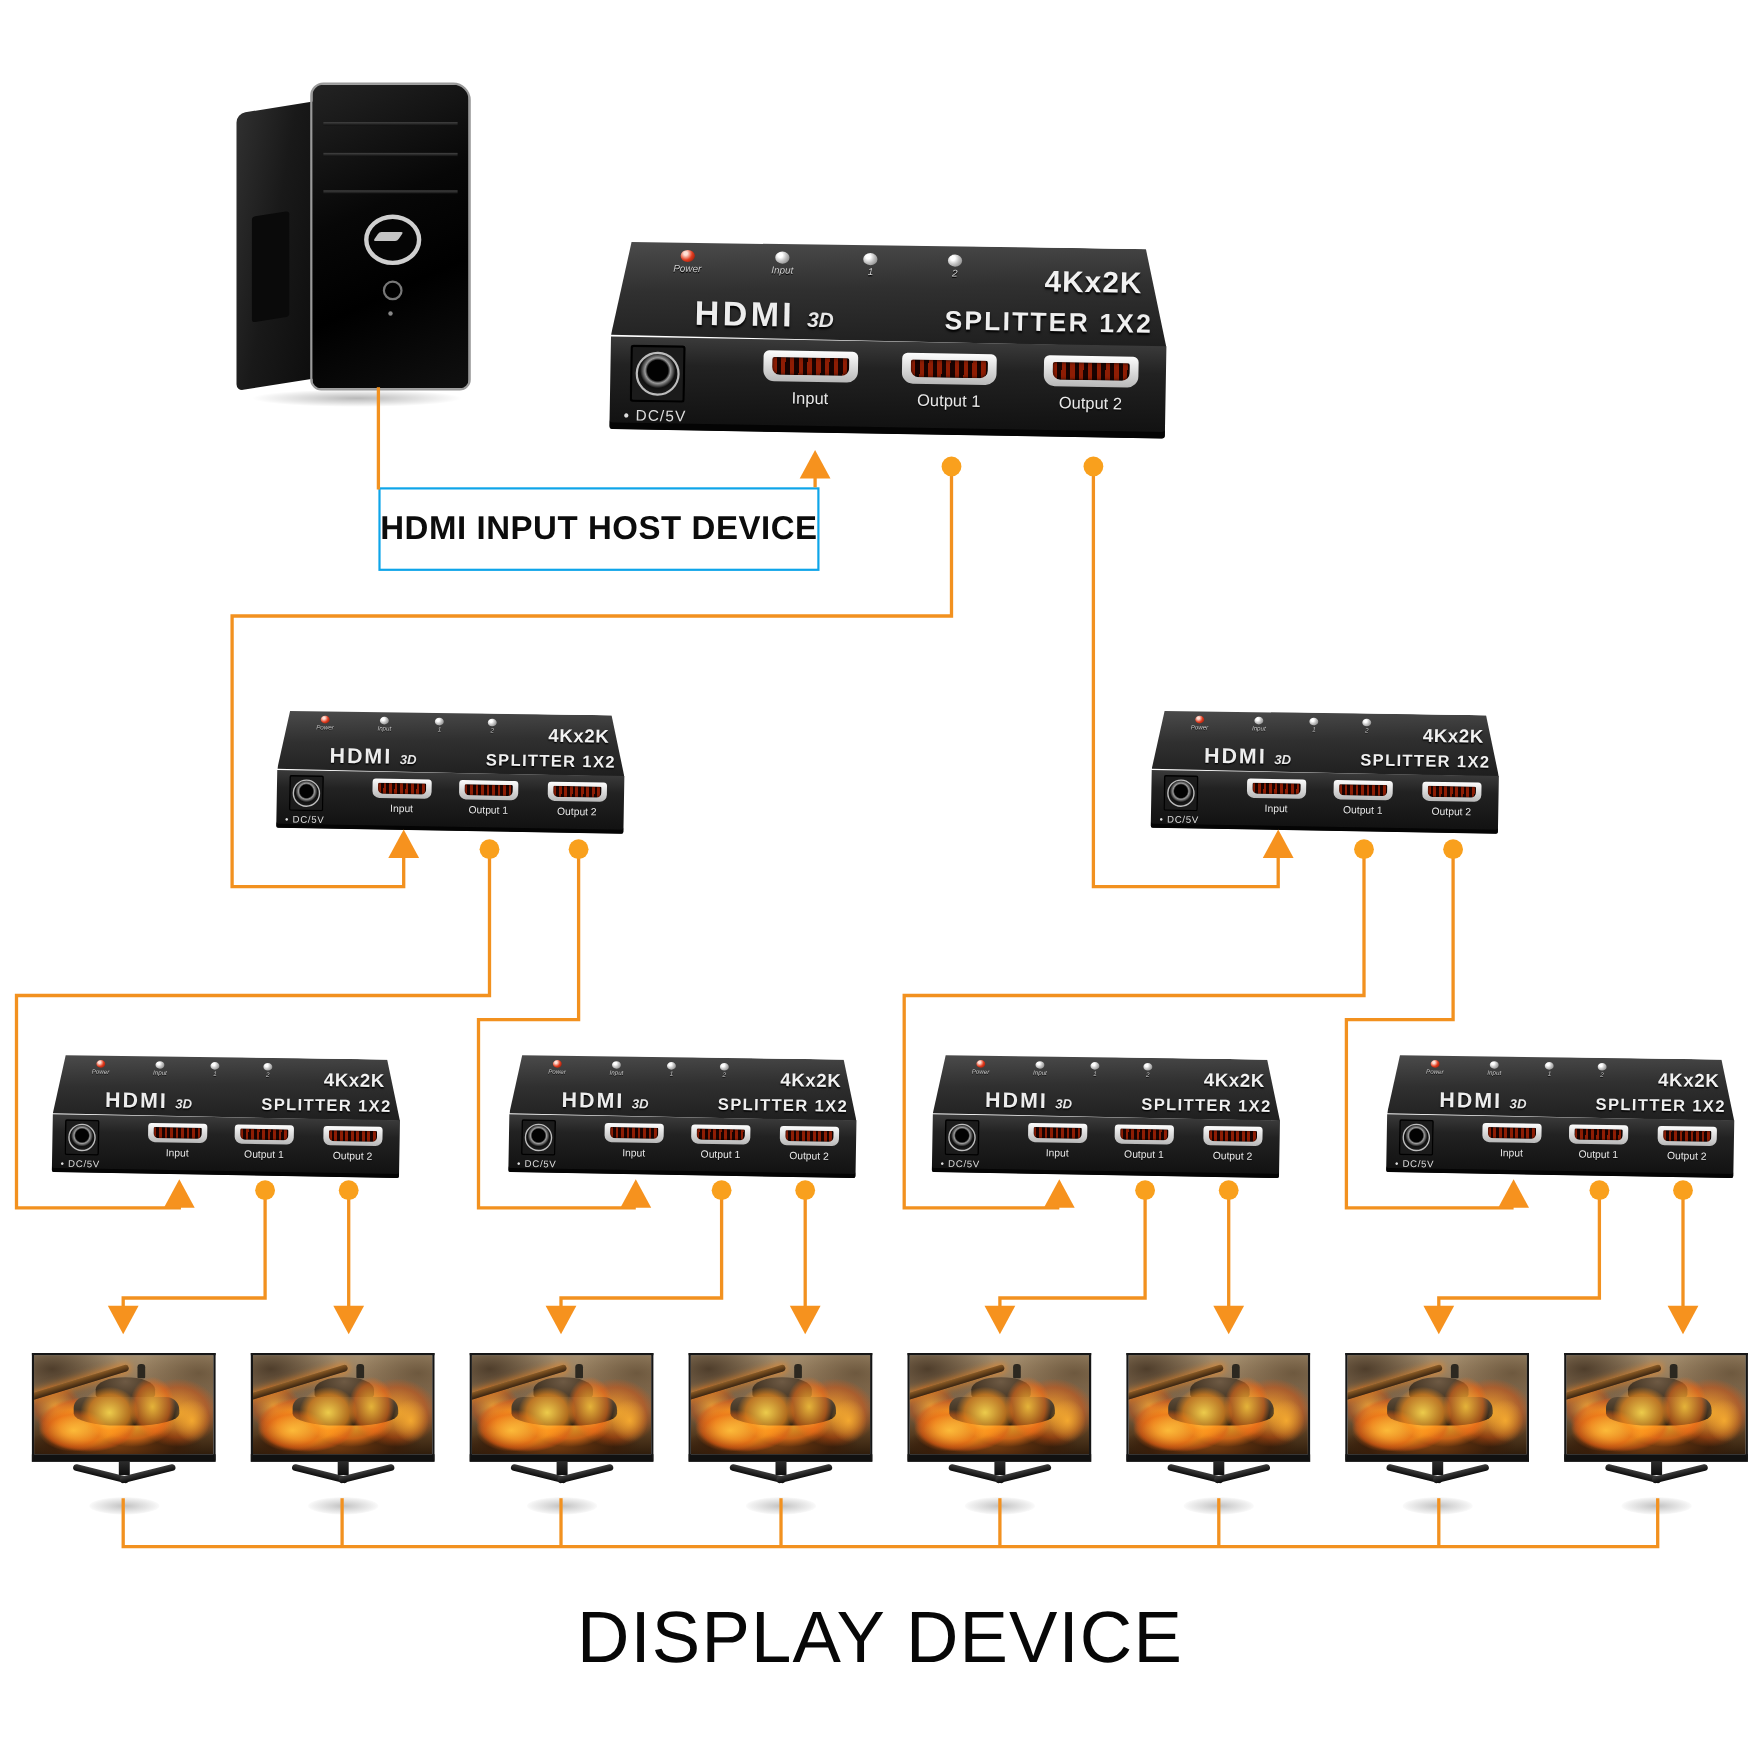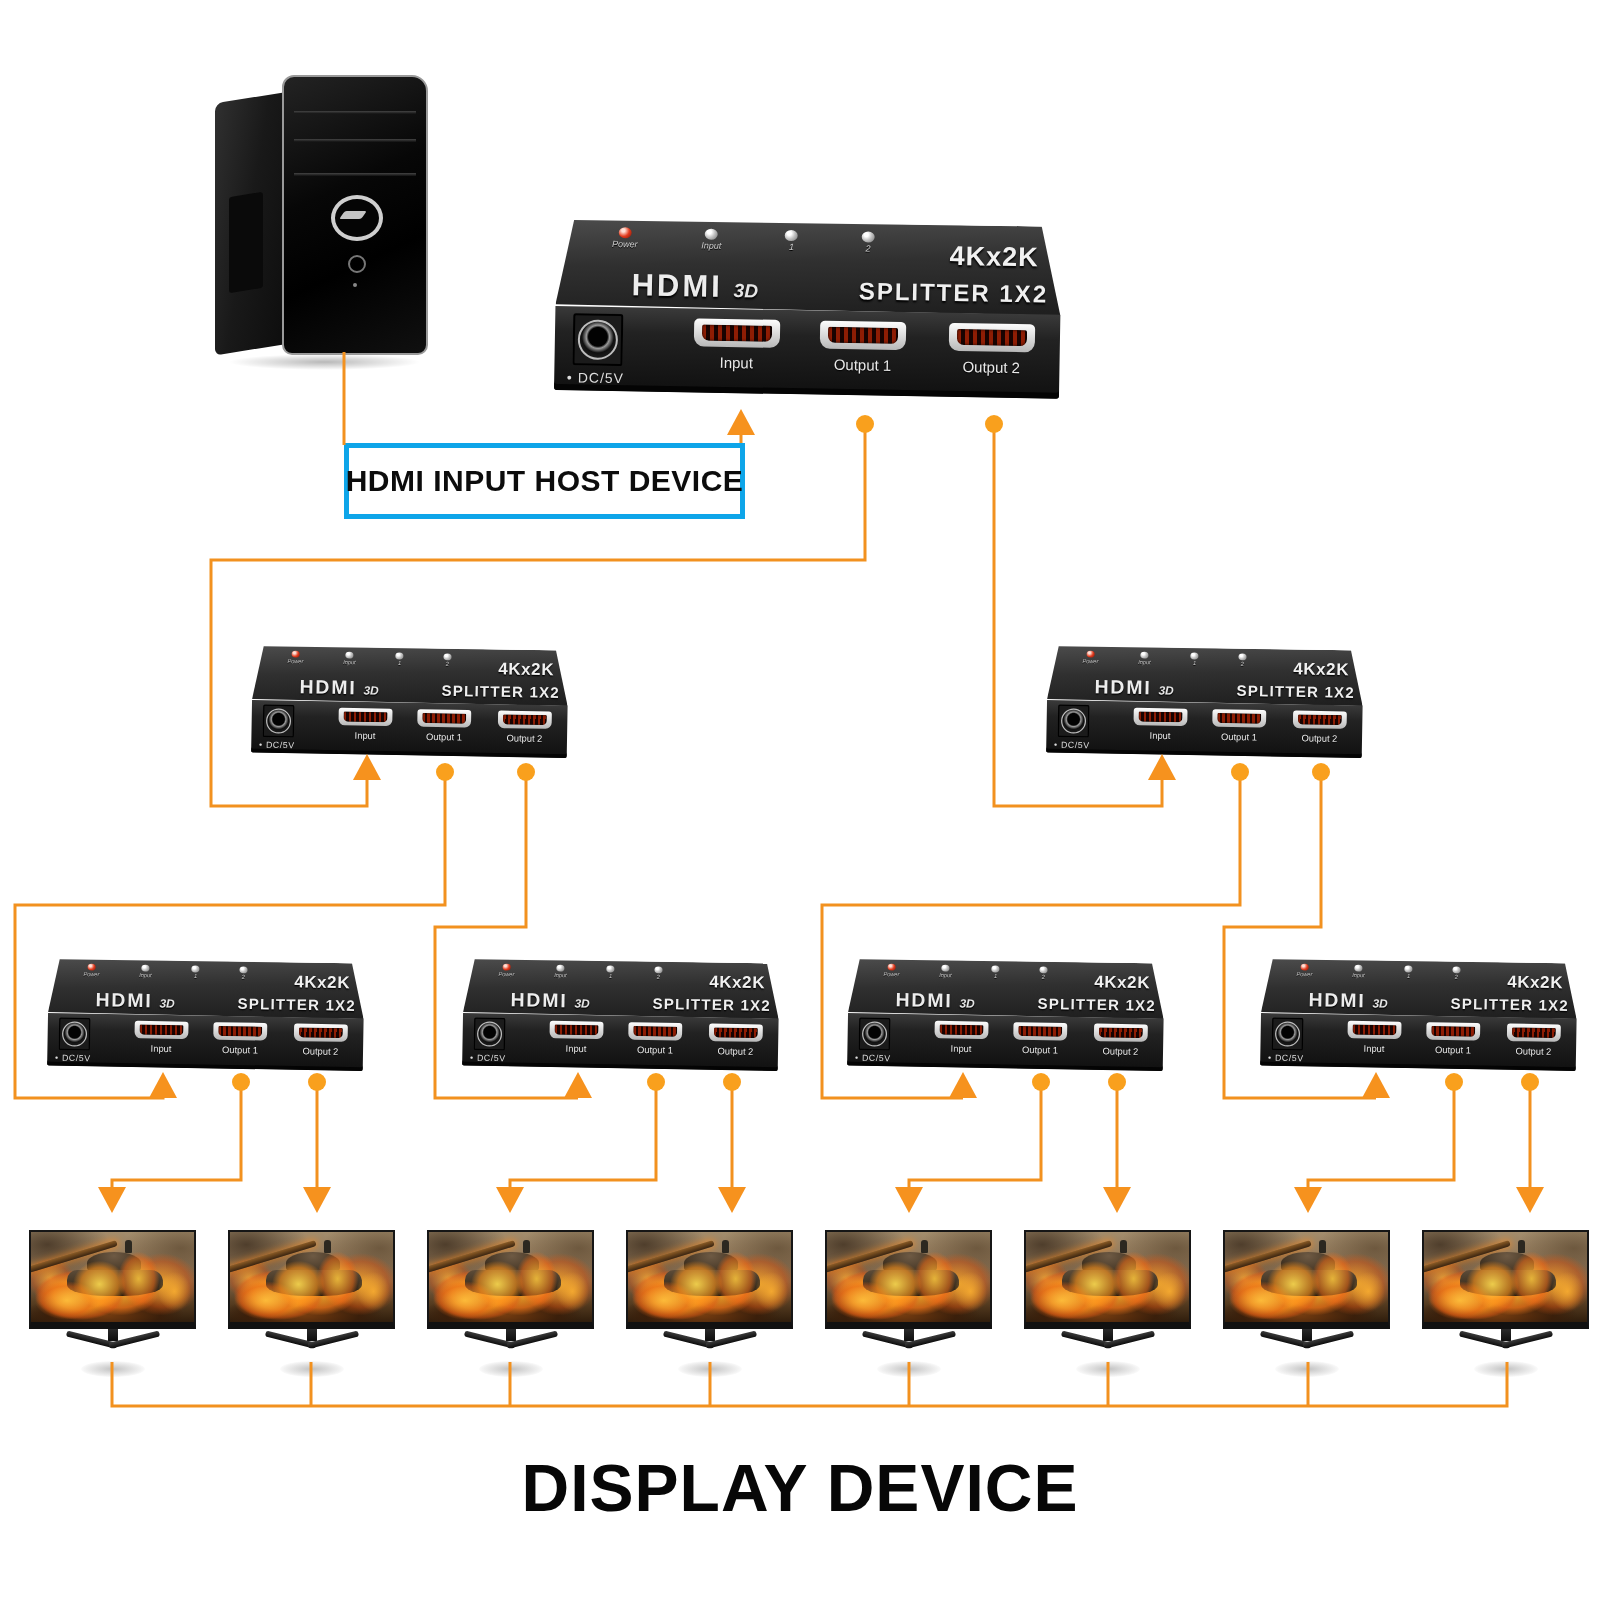--- a/index.html
+++ b/index.html
@@ -66,24 +66,24 @@
   .port.p-in{left:36%}.port.p-o1{left:61%}.port.p-o2{left:86.5%}
   .hdmi-shell{width:86px;height:28px;border-radius:5px 5px 10px 10px;
           background:linear-gradient(#fdfdfd,#b8b8b8);display:flex;align-items:center;justify-content:center;}
   .hdmi-pins{width:70px;height:16px;border-radius:2px 2px 7px 7px;background:#0c0c0c;
           background-image:repeating-linear-gradient(90deg,#8f1d04 0 4px,#190301 4px 8px);
           box-shadow:inset 0 0 3px #000;}
   .port-label{color:#e9e9e9;font-size:15px;text-shadow:0 1px 1px #000;}
 
   
   .host-label{position:absolute;left:344px;top:443px;width:401px;height:76px;z-index:4;
-        border:5px solid #0ea5e9;display:flex;align-items:center;justify-content:center;box-sizing:border-box;}
+        border:2px solid #0ea5e9;display:flex;align-items:center;justify-content:center;box-sizing:border-box;}
   .host-label span{font-size:30px;font-weight:bold;color:#0c0c0c;letter-spacing:.5px;white-space:nowrap;}
   .display-label{position:absolute;left:0;top:1450px;width:1600px;text-align:center;z-index:4;}
-  .display-label span{font-size:66px;font-weight:700;color:#070707;letter-spacing:1px;}
+  .display-label span{font-size:66px;font-weight:400;color:#070707;letter-spacing:1px;}
 
   
   .monitors{position:absolute;left:29px;top:1230px;width:1560px;display:flex;justify-content:space-between;z-index:2;}
   .monitor{position:relative;width:167px;height:150px;}
   .mon-screen{position:relative;width:167px;height:99px;box-sizing:border-box;
         border:2px solid #161616;border-bottom:7px solid #111;overflow:hidden;
         background-image:
           radial-gradient(ellipse 58px 32px at 30% 70%, rgba(255,214,66,.95), rgba(255,152,30,.85) 45%, rgba(228,92,20,.45) 70%, transparent 78%),
           radial-gradient(ellipse 48px 30px at 55% 66%, rgba(255,196,52,.9), rgba(248,122,26,.7) 55%, transparent 80%),
           radial-gradient(ellipse 46px 38px at 80% 58%, rgba(255,174,42,.85), rgba(214,88,20,.5) 60%, transparent 82%),

